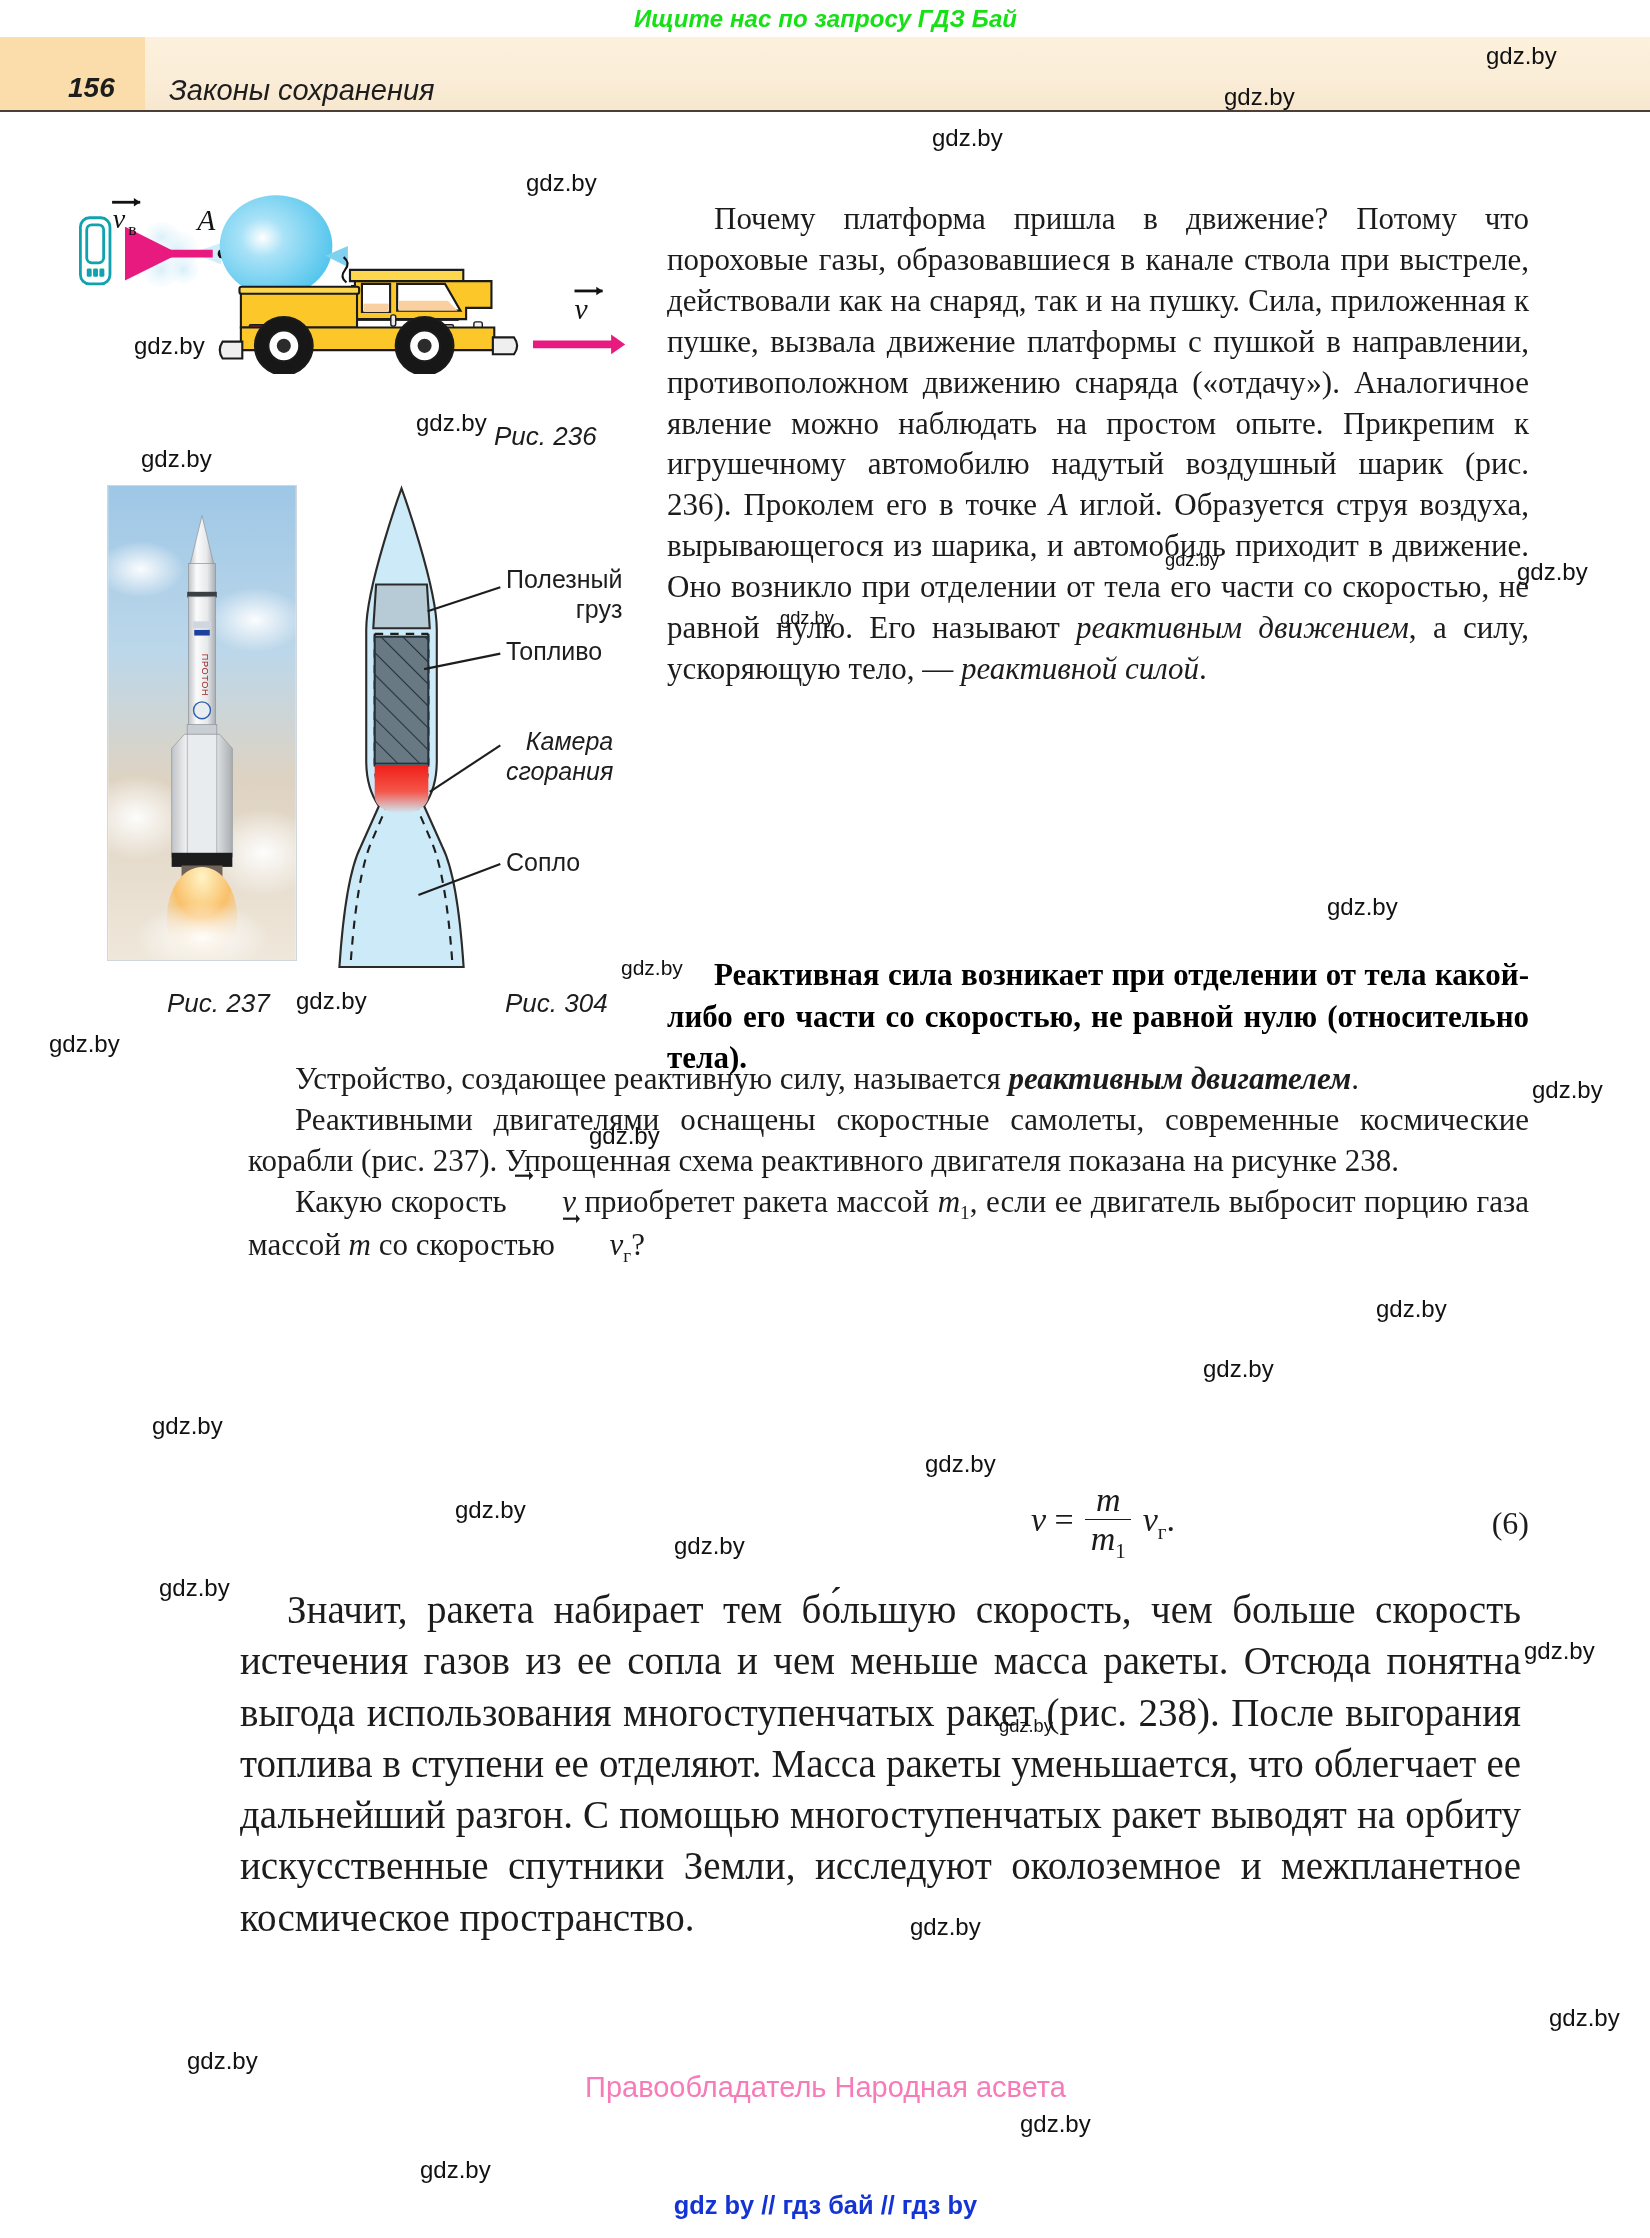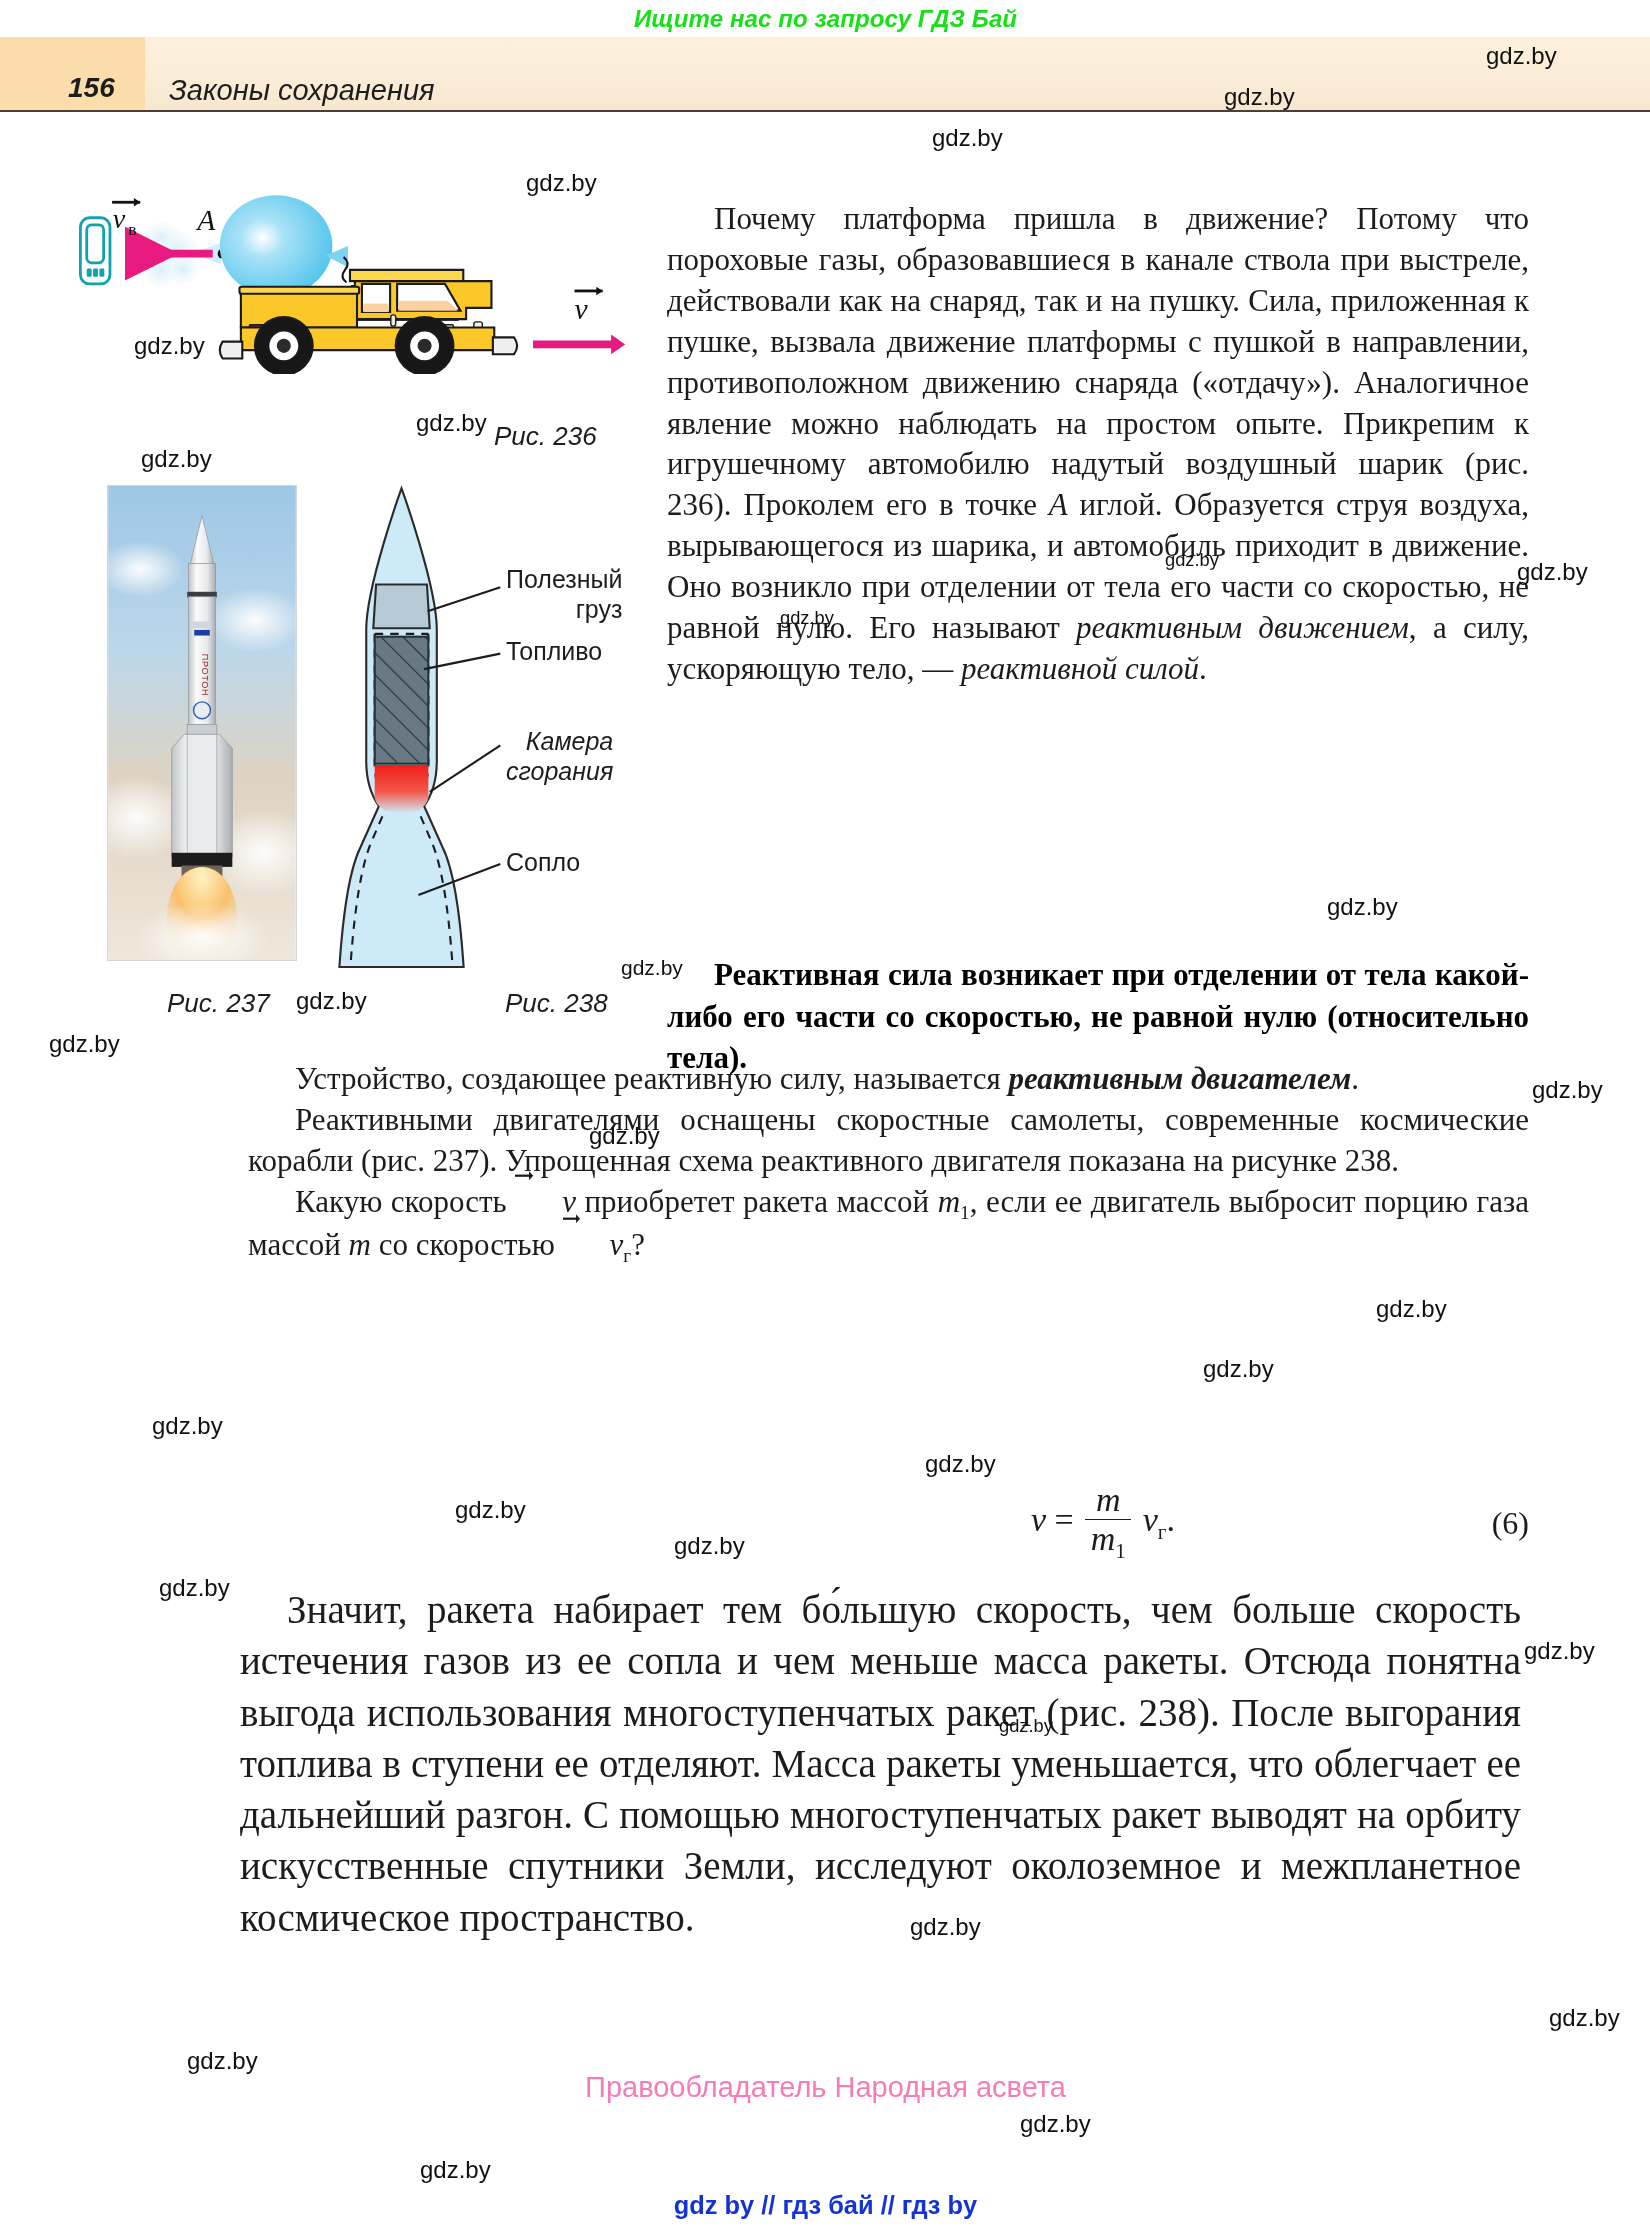--- a/index.html
+++ b/index.html
@@ -363,21 +363,21 @@
     <span>Топливо</span>
   </div>
   <div class="rocket-label" style="left:195px; top:247px;font-style:italic;">
     <span>Камера</span><br>
     <span>сгорания</span>
   </div>
   <div class="rocket-label" style="left:195px; top:368px;">
     <span>Сопло</span>
   </div>
 </div>
-<div class="fig238-caption">Рис. 238</div>
+<div class="fig238-caption">Рис. 304</div>
 
 <div class="col-right">
   <p class="p"><span>Почему платформа пришла в движение? Потому что пороховые газы, образовавшиеся в канале ствола при выстреле, действовали как на снаряд, так и на пушку. Сила, приложенная к пушке, вызвала движение платформы с пушкой в направлении, противоположном движению снаряда («отдачу»). Аналогичное явление можно наблюдать на простом опыте. Прикрепим к игрушечному автомобилю надутый воздушный шарик (рис. 236). Проколем его в точке </span><i class="it">A</i><span> иглой. Образуется струя воздуха, вырывающегося из шарика, и автомобиль приходит в движение. Оно возникло при отделении от тела его части со скоростью, не равной нулю. Его называют </span><i class="it">реактивным движением</i><span>, а силу, ускоряющую тело, — </span><i class="it">реактивной силой</i><span>.</span></p>
 </div>
 
 <div style="position:absolute;left:667px;top:923px;width:862px;font-size:31px;line-height:1.34;text-align:justify;">
   <p class="bold-stmt">Реактивная сила возникает при отделении от тела какой-либо его части со скоростью, не равной нулю (относительно тела).</p>
 </div>
 
 <div class="col-full">

